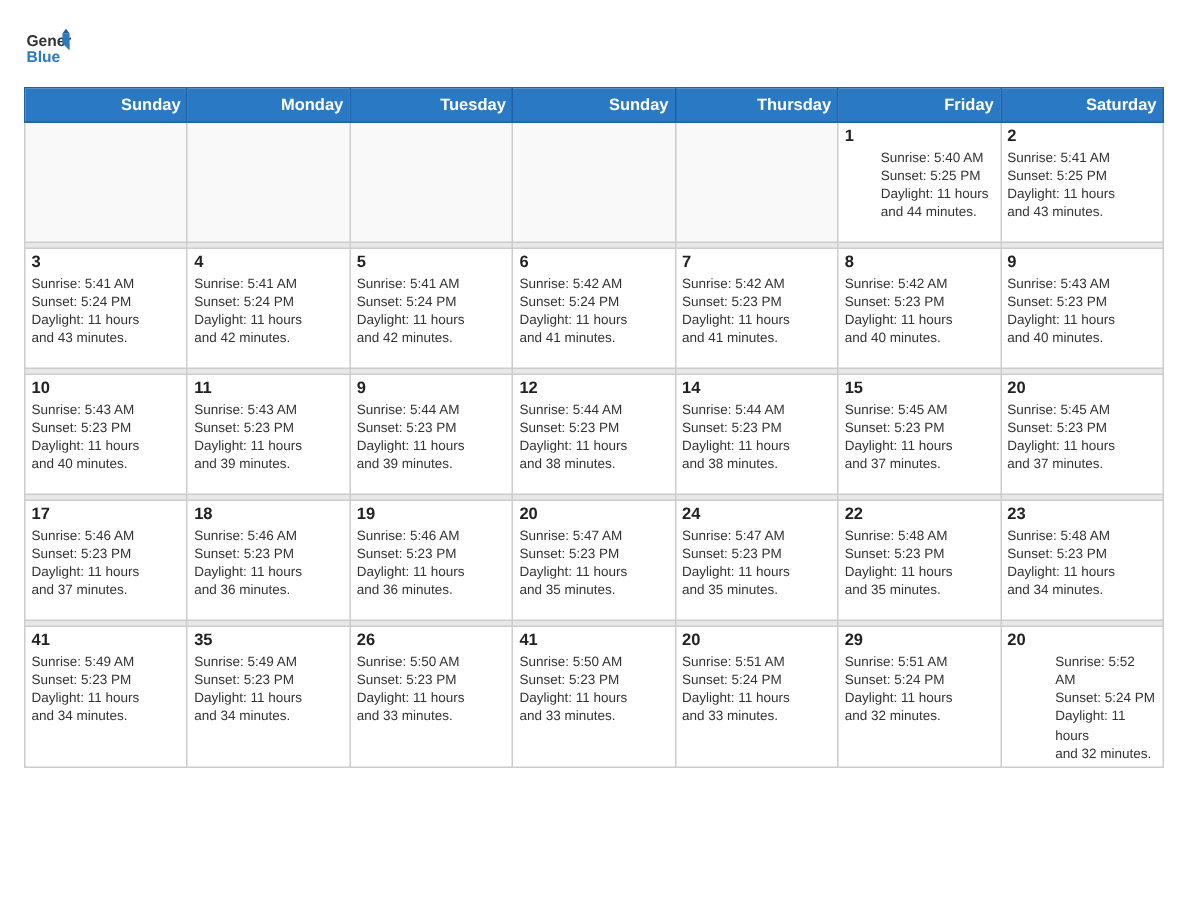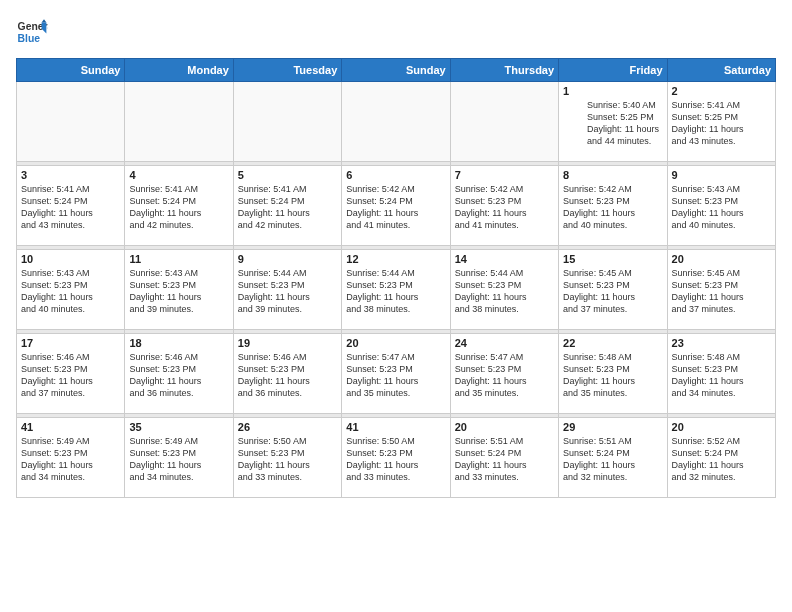--- a/index.html
+++ b/index.html
@@ -360,20 +360,20 @@
         </td>
         <td>
           <span class="day-number">29</span>
           <div class="day-info" style="white-space: pre-line;">Sunrise: 5:51 AM
 Sunset: 5:24 PM
 Daylight: 11 hours
 and 32 minutes.</div>
         </td>
         <td>
           <span class="day-number">20</span>
-          <div class="day-info" style="white-space: pre-line;">Sunrise: 5:52 AM
+          <div class="day-info" style="white-space: pre-line; margin-left: 32px;">Sunrise: 5:52 AM
 Sunset: 5:24 PM
 Daylight: 11 hours
 and 32 minutes.</div>
         </td>
       </tr>
     </tbody>
 </table>
 
 </body></html>

